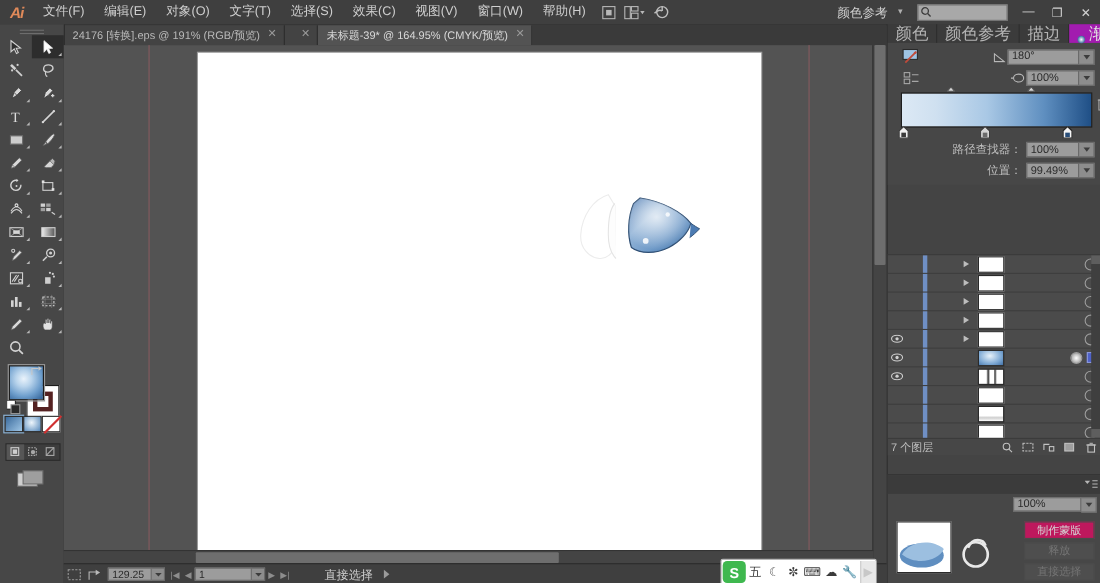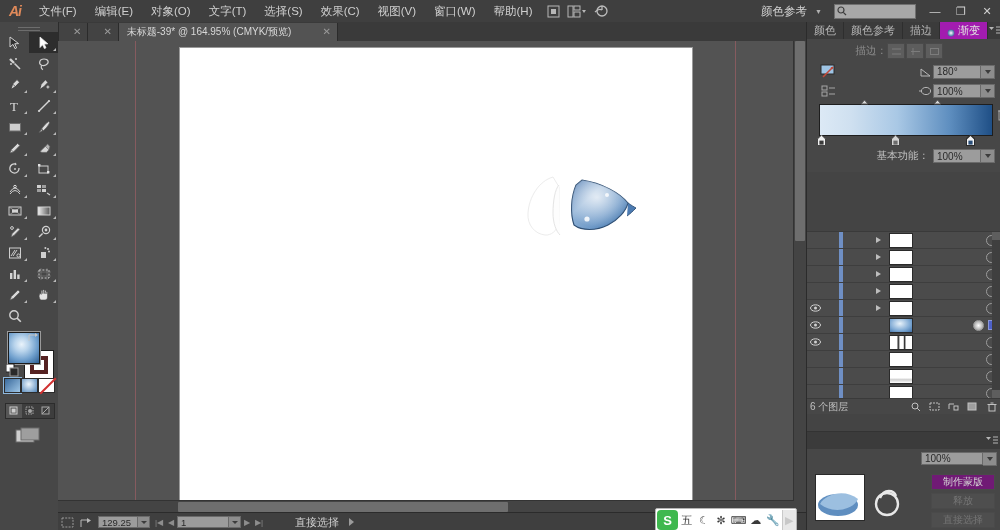--- a/index.html
+++ b/index.html
@@ -30,21 +30,21 @@
   .mb-search svg{margin-left:2px;}
   .wbtn{width:26px;height:20px;display:flex;align-items:center;justify-content:center;
     color:#d0d0d0;font-size:11px;}
 
   
   .tabbar{position:absolute;left:58px;top:22px;width:748px;height:19px;
     background:#3a3a3a;display:flex;align-items:flex-end;border-bottom:1px solid #2b2b2b;}
   .doctab{height:18px;display:flex;align-items:center;padding:0 6px 0 8px;
     background:#434343;border-right:1px solid #2b2b2b;color:#b9b9b9;font-size:10px;
     white-space:nowrap;max-width:330px;overflow:hidden;}
-  .doctab.active{background:#535353;color:#d8d8d8;gap:24px;}
+  .doctab.active{background:#535353;color:#d8d8d8;}
   .tab-close{margin-left:7px;font-size:10px;color:#9a9a9a;line-height:1;}
   .tabbar-right{flex:1;}
 
   
   .toolbar{position:absolute;left:0;top:22px;width:58px;height:508px;background:#474747;
     border-right:1px solid #2c2c2c;}
   .tb-grip{height:10px;display:flex;align-items:center;justify-content:center;}
   .tb-grip i{display:block;width:22px;height:1px;background:#6d6d6d;box-shadow:0 3px 0 #6d6d6d;}
   .tb-grid{display:flex;flex-wrap:wrap;width:58px;}
   .tool{width:29px;height:21px;display:flex;align-items:center;justify-content:center;
@@ -92,21 +92,21 @@
   .guide-v{position:absolute;top:0;width:1px;height:471px;background:#8f5d62;opacity:.85;}
 
   
   .art{position:absolute;left:455px;top:130px;width:130px;height:70px;}
   .cone{position:absolute;left:0;top:0;}
 
   
   .rightcol{position:absolute;left:806px;top:22px;width:194px;height:508px;background:#444444;
     border-left:1px solid #2b2b2b;}
   .panel-tabs{display:flex;height:17px;background:#3b3b3b;align-items:stretch;}
-  .ptab{padding:0 7px;display:flex;align-items:center;font-size:11px;color:#b4b4b4;
+  .ptab{padding:0 7px;display:flex;align-items:center;font-size:15px;color:#b4b4b4;
     border-right:1px solid #2e2e2e;white-space:nowrap;}
   .ptab.active{background:#a21caf;color:#e0e0e0;}
   .ptab .dot{width:8px;height:8px;margin-right:3px;}
   .ptab-menu{margin-left:auto;width:18px;display:flex;align-items:center;justify-content:center;}
 
   .gradpanel{background:#474747;padding:5px 6px 4px 6px;}
   .grow{display:flex;align-items:center;margin-bottom:5px;}
   .glabel{font-size:10.5px;color:#c0c0c0;text-align:right;white-space:nowrap;}
   .gswatch{width:30px;height:30px;border:1px solid #1e1e1e;
     background:radial-gradient(circle at 45% 40%,#f2f8fd 0%,#cfe3f3 25%,#8db5da 55%,#376ea6 100%);}
@@ -142,21 +142,21 @@
     color:#c0c0c0;padding-left:3px;border-top:1px solid #3a3a3a;}
   .lf-icons{margin-left:auto;display:flex;align-items:center;}
   .lf-icons>span{width:19px;height:15px;display:flex;align-items:center;justify-content:center;}
 
   
   .lowpanel{background:#474747;border-top:1px solid #333;}
   .opacity-row{display:flex;align-items:center;height:15px;padding:2px 4px;}
   .opfield{width:54px;height:13px;background:#9c9c9c;border:1px solid #6a6a6a;font-size:10px;
     color:#2a2a2a;display:flex;align-items:center;padding-left:3px;box-sizing:border-box;}
   .symbolbox{width:48px;height:45px;border:1px solid #2a2a2a;background:#fff;position:relative;overflow:hidden;}
-  .btnbar{width:62px;height:14px;background:#701a75;border:1px solid #4a4a4a;color:#d5d5d5;
+  .btnbar{width:62px;height:14px;background:#be185d;border:1px solid #4a4a4a;color:#d5d5d5;
     font-size:10px;display:flex;align-items:center;justify-content:center;}
   .btnbar.dis{color:#757575;background:#4e4e4e;}
 
   
   .statusbar{position:absolute;left:58px;top:512px;width:748px;height:18px;background:#3f3f3f;
     border-top:1px solid #2b2b2b;display:flex;align-items:center;font-size:10px;color:#c3c3c3;}
   .sb-cell{display:flex;align-items:center;height:18px;padding:0 3px;}
   .sb-field{height:12px;background:#9c9c9c;border:1px solid #6a6a6a;color:#2a2a2a;font-size:9.5px;
     display:flex;align-items:center;padding-left:3px;box-sizing:border-box;}
   .sb-drop{width:12px;height:12px;background:#8d8d8d;border:1px solid #6a6a6a;border-left:none;
@@ -227,20 +227,21 @@
           <path d="M6.3 6.3 L9 9" stroke="#3c3c3c" stroke-width="1.2"></path>
         </svg>
     </div>
     <div class="wbtn">—</div>
     <div class="wbtn">❐</div>
     <div class="wbtn">✕</div>
   </div>
 
   <div class="tabbar">
     <div class="doctab">
+      <span>24176 [转换].eps @ 191% (RGB/预览)</span>
       <span class="tab-close">✕</span>
     </div>
     <div class="doctab">
       <span class="tab-close">✕</span>
     </div>
     <div class="doctab active">
       <span>未标题-39* @ 164.95% (CMYK/预览)</span>
       <span class="tab-close">✕</span>
     </div>
     <div class="tabbar-right"></div>
@@ -571,58 +572,36 @@
         <svg width="12" height="9" viewBox="0 0 12 9">
             <path d="M0 1 L5 1 L2.5 4 Z" fill="#b6b6b6"></path>
             <path d="M7 1 h5 M7 4 h5 M7 7 h5" stroke="#b6b6b6" stroke-width="1"></path>
           </svg>
       </div>
     </div>
 
     <div class="gradpanel">
 
 
-      <div class="grow" style="margin-top:-1px">
-        <div style="width:38px"></div>
-        <div class="glabel" style="width:36px;color:#8c8c8c">描边：</div>
-        <div class="segbtns">
-          <div class="segb">
-              <svg width="11" height="9" viewBox="0 0 11 9">
-                <path d="M1 7 h9 M1 2 h9" stroke="#7c7c7c"></path>
-              </svg>
-            </div>
-          <div class="segb">
-              <svg width="11" height="9" viewBox="0 0 11 9">
-                <path d="M1 4.5 h9" stroke="#7c7c7c"></path>
-                <path d="M3 1 v7" stroke="#7c7c7c"></path>
-              </svg>
-            </div>
-          <div class="segb">
-              <svg width="11" height="9" viewBox="0 0 11 9">
-                <rect x="1.5" y="1.5" width="8" height="6" fill="none" stroke="#7c7c7c"></rect>
-              </svg>
-            </div>
-        </div>
-      </div>
 
       <div class="grow">
         <div style="width:30px;display:flex;justify-content:center">
           <svg width="17" height="15" viewBox="0 0 17 15">
               <rect x="1" y="1" width="13" height="9" fill="#9ec4e4" stroke="#2a2a2a"></rect>
               <path d="M3 13 L13 3" stroke="#c04a3a" stroke-width="1.6"></path>
               <path d="M13 3 L10.5 3.2 L12.8 5.4 Z" fill="#c04a3a"></path>
             </svg>
         </div>
         <div style="flex:1"></div>
         <div style="width:16px;display:flex;justify-content:center">
           <svg width="11" height="10" viewBox="0 0 11 10">
               <path d="M1 9 L10 9 L1 2 Z" fill="none" stroke="#b8b8b8"></path>
             </svg>
         </div>
-        <div class="gfield" style="width:48px">180°</div>
+        <div class="gfield" style="width:65px">180°</div>
         <div class="gdrop">
             <i></i>
           </div>
       </div>
 
       <div class="grow">
         <div style="width:30px;display:flex;justify-content:center">
           <svg width="15" height="13" viewBox="0 0 15 13">
               <rect x="1" y="1" width="5" height="4" fill="none" stroke="#a6a6a6"></rect>
               <rect x="1" y="7" width="5" height="4" fill="none" stroke="#a6a6a6"></rect>
@@ -675,22 +654,30 @@
         <div class="trashbtn">
           <svg width="12" height="13" viewBox="0 0 12 13">
               <rect x="2" y="3" width="8" height="9" fill="none" stroke="#a6a6a6"></rect>
               <path d="M1 3 h10 M4.5 1 h3" stroke="#a6a6a6"></path>
             </svg>
         </div>
       </div>
 
       <div class="grow" style="margin-top:13px">
         <div style="flex:1"></div>
-        <div class="glabel" style="margin-right:4px">基本功能：</div>
+        <div class="glabel" style="margin-right:4px">路径查找器：</div>
         <div class="gfield" style="width:48px">100%</div>
+        <div class="gdrop">
+            <i></i>
+          </div>
+      </div>
+      <div class="grow" style="margin-bottom:2px">
+        <div style="flex:1"></div>
+        <div class="glabel" style="margin-right:4px">位置：</div>
+        <div class="gfield" style="width:48px">99.49%</div>
         <div class="gdrop">
             <i></i>
           </div>
       </div>
     </div>
 
     <div style="position:absolute;left:0;top:209px;width:194px">
 
       <div class="layerlist" style="position:relative;height:166px;overflow:hidden">
 
@@ -830,21 +817,21 @@
           <div class="lspace"></div>
           <div class="lcirc"></div>
         </div>
         <div class="lscroll">
           <div style="position:absolute;left:0;top:0;width:9px;height:8px;background:#5e5e5e"></div>
           <div style="position:absolute;left:0;bottom:0;width:9px;height:8px;background:#5e5e5e"></div>
         </div>
       </div>
 
       <div class="layer-footer">
-        <span>6 个图层</span>
+        <span>7 个图层</span>
         <span class="lf-icons">
           <span>
             <svg width="10" height="10" viewBox="0 0 10 10">
                 <circle cx="4" cy="4" r="3" fill="none" stroke="#c2c2c2"></circle>
                 <path d="M6.2 6.2 L9 9" stroke="#c2c2c2"></path>
               </svg>
           </span>
           <span>
             <svg width="11" height="9" viewBox="0 0 11 9">
                 <rect x="1" y="1" width="9" height="7" fill="none" stroke="#c2c2c2" stroke-dasharray="2 1"></rect>

